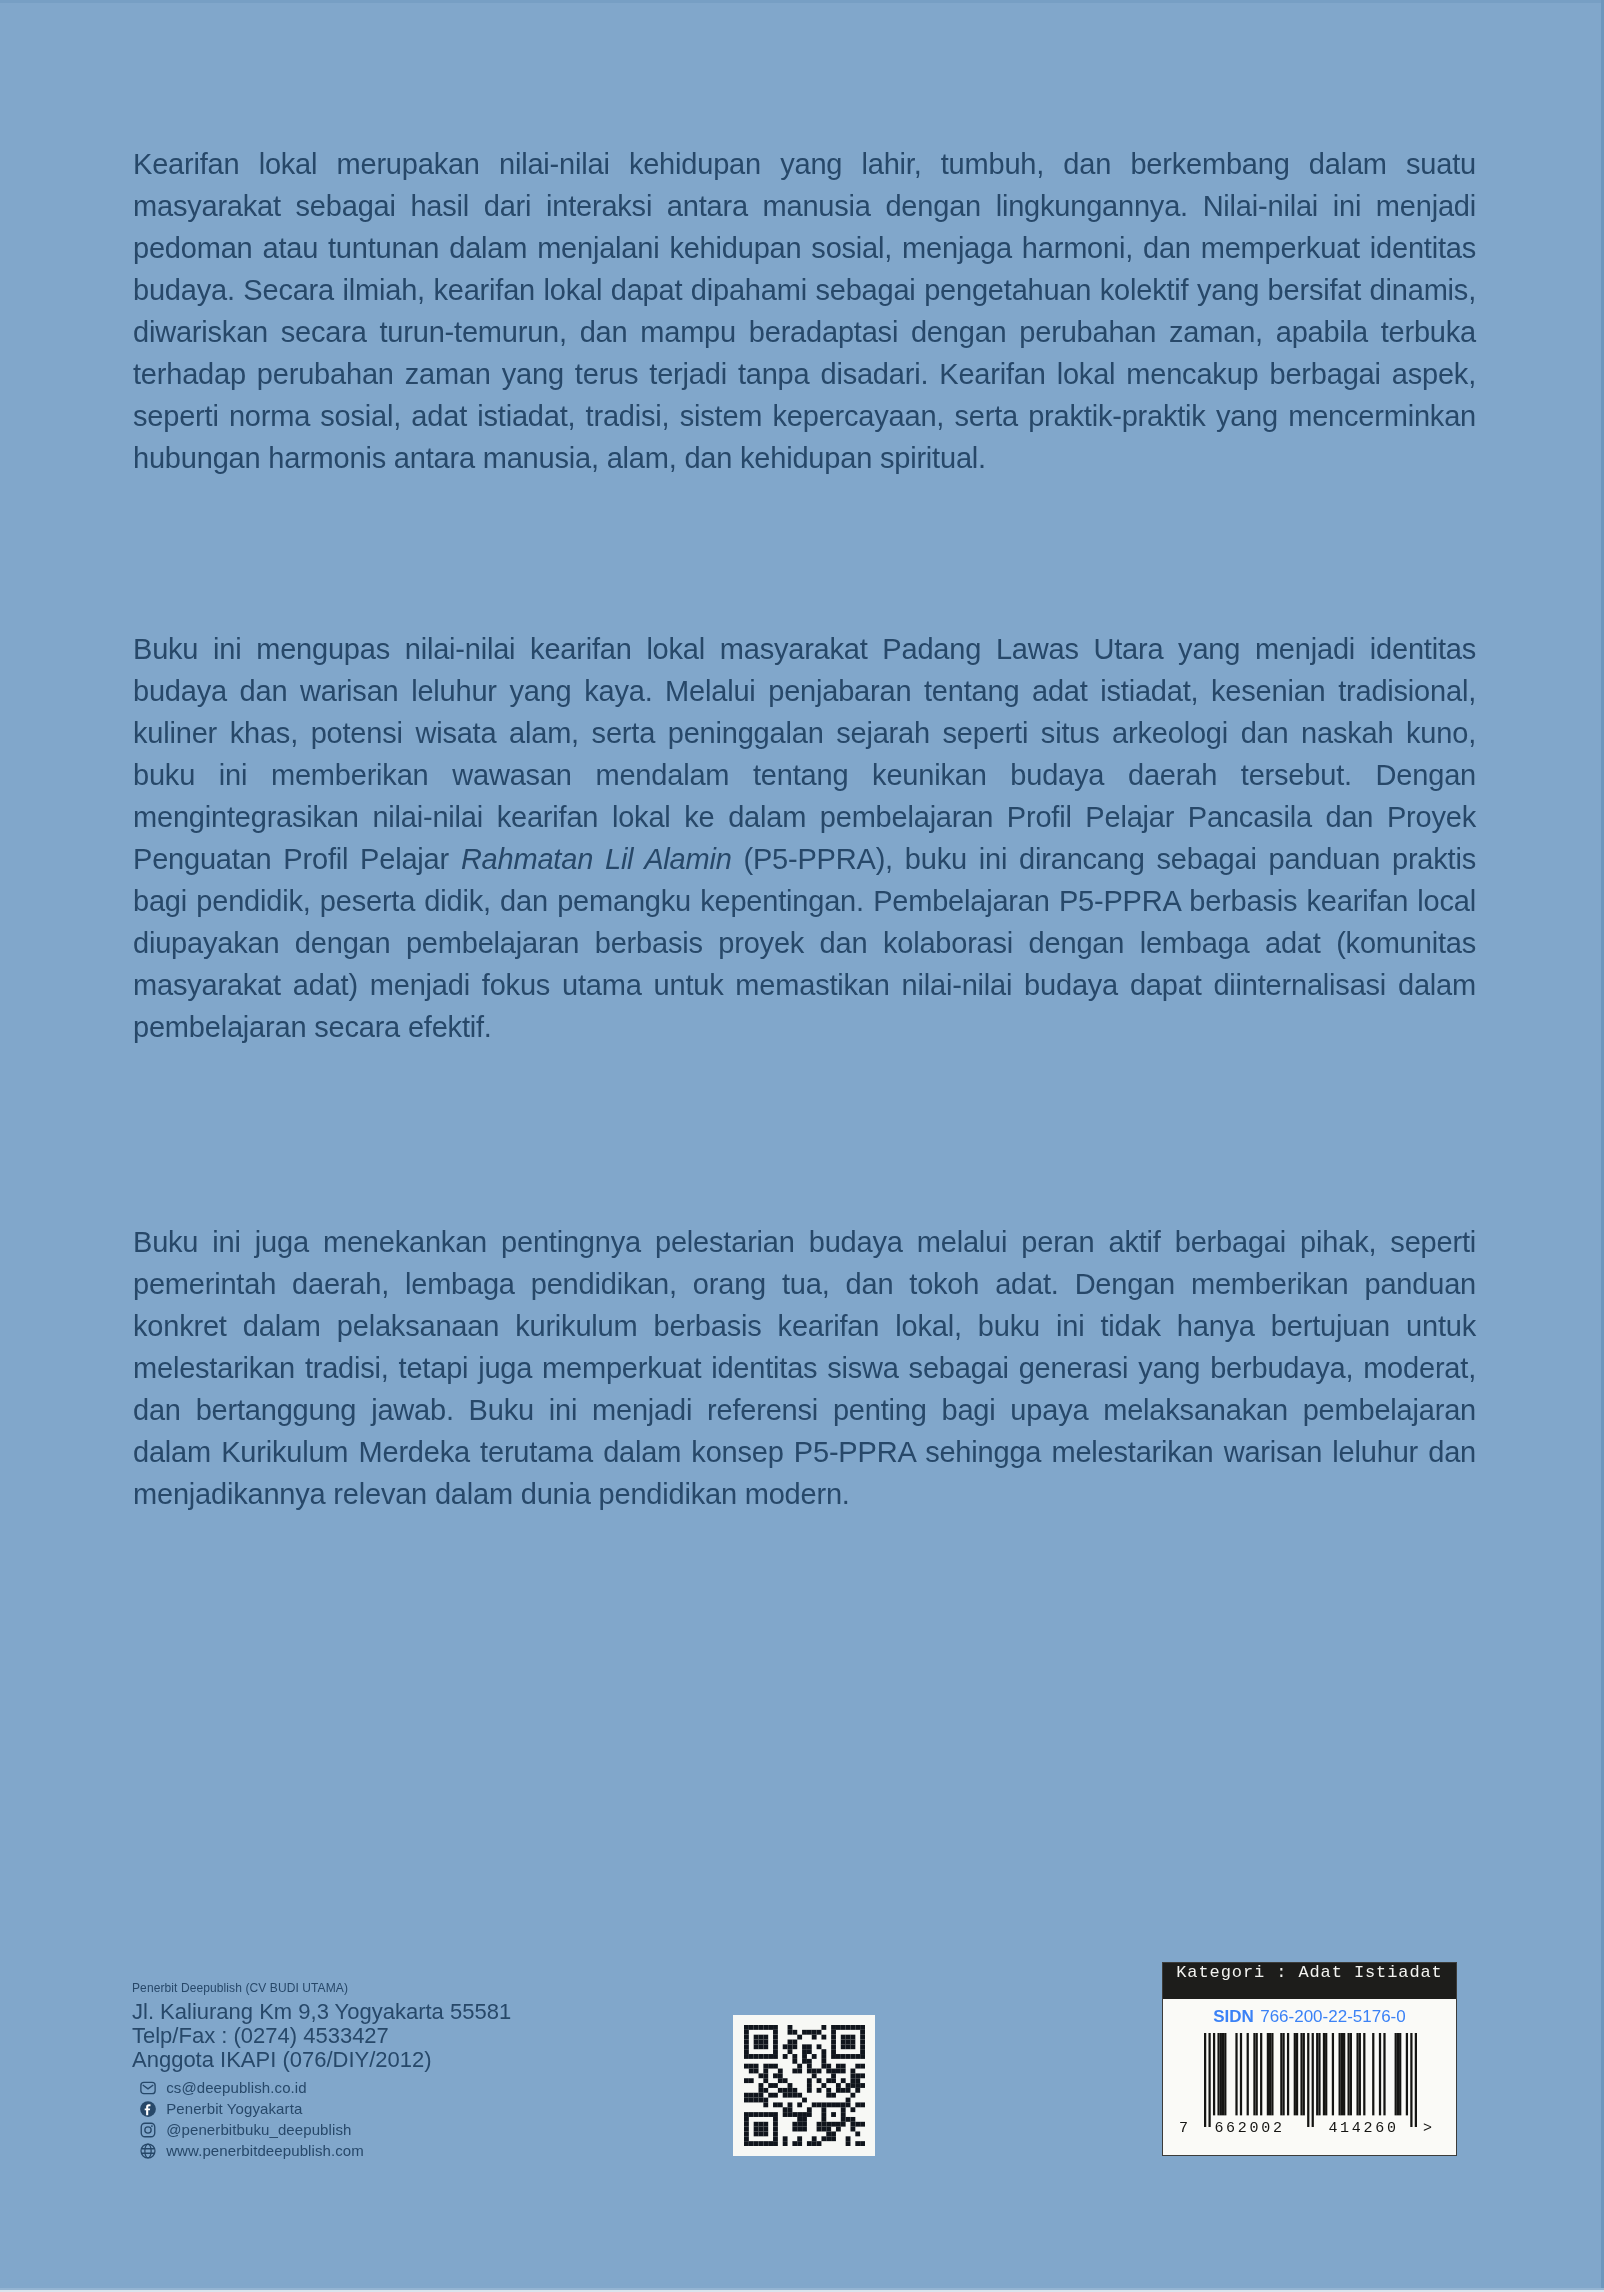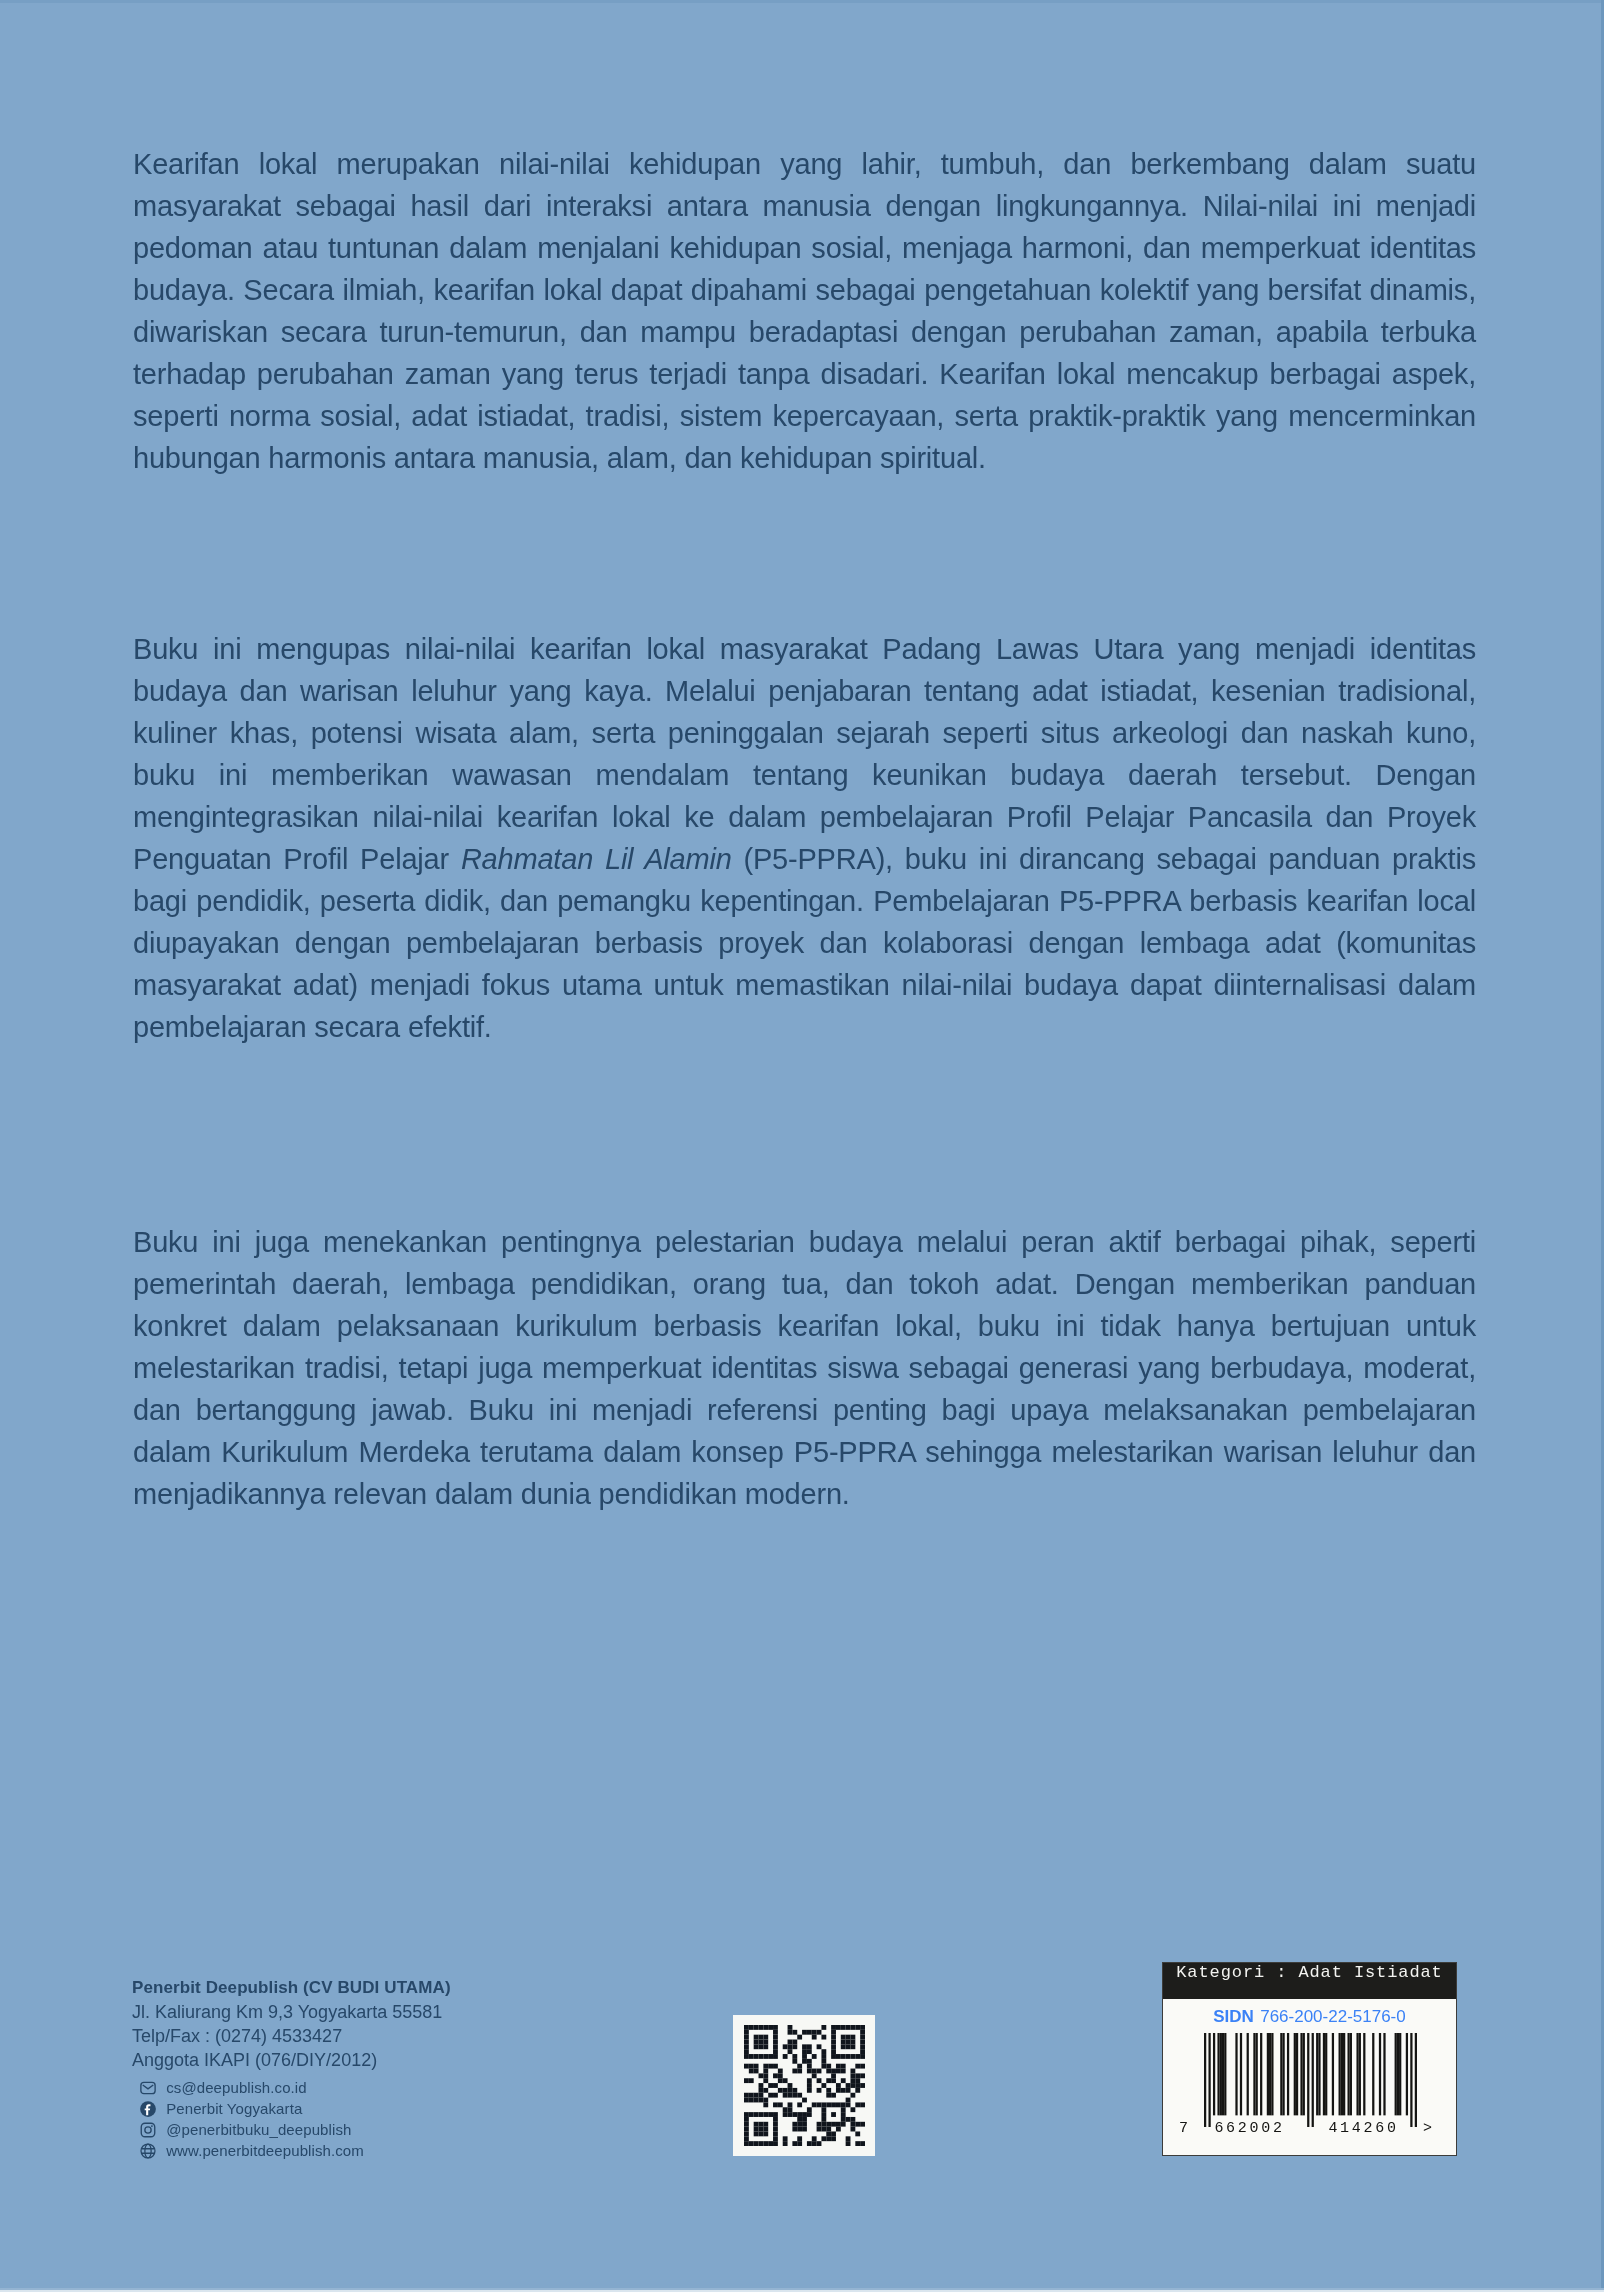--- a/index.html
+++ b/index.html
@@ -12,22 +12,22 @@
   .edge-bottom-mid{left:0;right:0;bottom:2.7px;height:2.7px;background:#94b4d2}
   .edge-bottom-light{left:0;right:0;bottom:0;height:2.7px;background:#dae5ee}
 
   .blurb{position:absolute;left:133px;top:131px;width:1343px;color:#274869;
          font-size:29px;line-height:42px;text-align:justify;letter-spacing:-0.2px}
   .blurb p{margin:12px 0 149px 0}
   .blurb p:nth-child(2){margin-bottom:173px}
   .blurb p:last-child{margin-bottom:0}
 
   .publisher{position:absolute;left:132px;top:1976px;color:#274869}
-  .pub-name{font-weight:bold;font-size:17px;line-height:24px;letter-spacing:0.1px}
-  .pub-line{font-size:18px;line-height:24px}
+  .pub-name{font-weight:normal;font-size:12px;line-height:24px;letter-spacing:0.1px}
+  .pub-line{font-size:22px;line-height:24px}
   .contacts{margin-top:5.4px}
   .contact{display:flex;align-items:center;height:21px;padding-left:7.2px}
   .cicon{width:18px;height:18px;display:inline-flex;margin-right:9px;flex:none}
   .cicon svg{width:18px;height:18px}
   .clabel{font-size:15px;letter-spacing:0.1px}
 
   .qr{position:absolute;left:733px;top:2015px;width:142px;height:141px;background:#f7f8f5;
       display:flex;align-items:center;justify-content:center}
   .qr svg{width:121px;height:121px;fill:#10151c}
 

